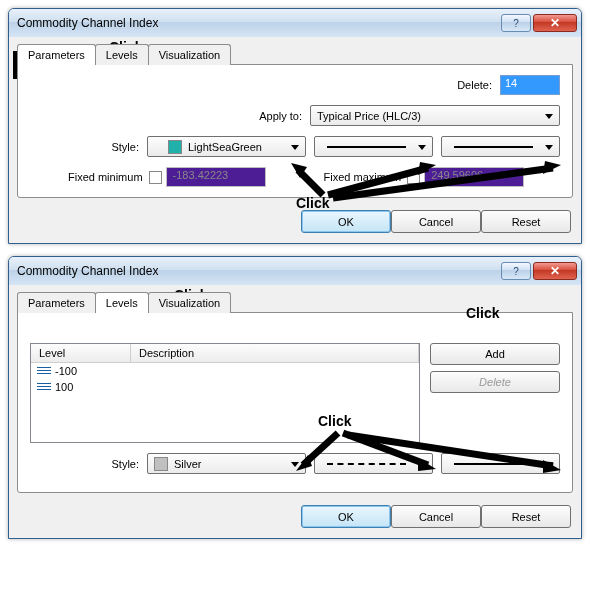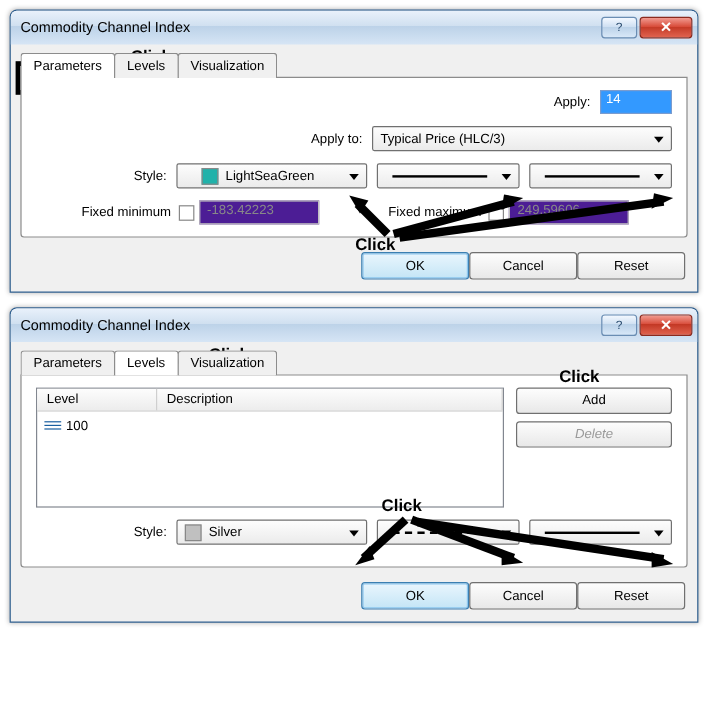--- a/index.html
+++ b/index.html
@@ -255,21 +255,21 @@
     <div class="tabstrip">
       <div class="tab active"><span>Parameters</span></div>
       <div class="tab"><span>Levels</span></div>
       <div class="tab"><span>Visualization</span></div>
     </div>
     <div class="tab-highlight" style="left:4px; top:8px; width:90px; height:28px;"></div>
   </div>
 
   <div class="panel">
     <div class="row" style="justify-content:flex-end;">
-      <span class="lbl" style="width:auto;">Apply:</span>
+      <span class="lbl" style="width:auto;">Delete:</span>
       <span class="input sel" style="width:60px;"><span>14</span></span>
     </div>
     <div class="row" style="justify-content:flex-end;">
       <span class="lbl">Apply to:</span>
       <div class="combo" style="width:250px;align-items:center;">
         <span>Typical Price (HLC/3)</span>
       </div>
     </div>
     <div class="row">
       <span class="lbl" style="width:118px;">Style:</span>
@@ -332,27 +332,31 @@
     <div class="tabstrip">
       <div class="tab"><span>Parameters</span></div>
       <div class="tab active"><span>Levels</span></div>
       <div class="tab"><span>Visualization</span></div>
     </div>
     <div class="tab-highlight" style="left:95px; top:8px; width:72px; height:28px;"></div>
   </div>
 
   <div class="panel">
     <div class="tab-label-top" style="left:448px; top:-8px;">Click</div>
-    <div class="row" style="align-items:flex-start;">
+    <div class="row" style="align-items:flex-start;margin-top:20px;">
       <div class="listview">
         <div class="lv-head">
           <div class="col" style="width:100px;">Level</div>
           <div class="col" style="flex:1;">Description</div>
         </div>
         <div class="lv-row">
+          <div class="cell" style="width:100px;">
+              <span class="level-icon"></span>
+              <span>-100</span>
+            </div>
           <div class="cell"></div>
         </div>
         <div class="lv-row">
           <div class="cell" style="width:100px;">
               <span class="level-icon"></span>
               <span>100</span>
             </div>
           <div class="cell"></div>
         </div>
       </div>

